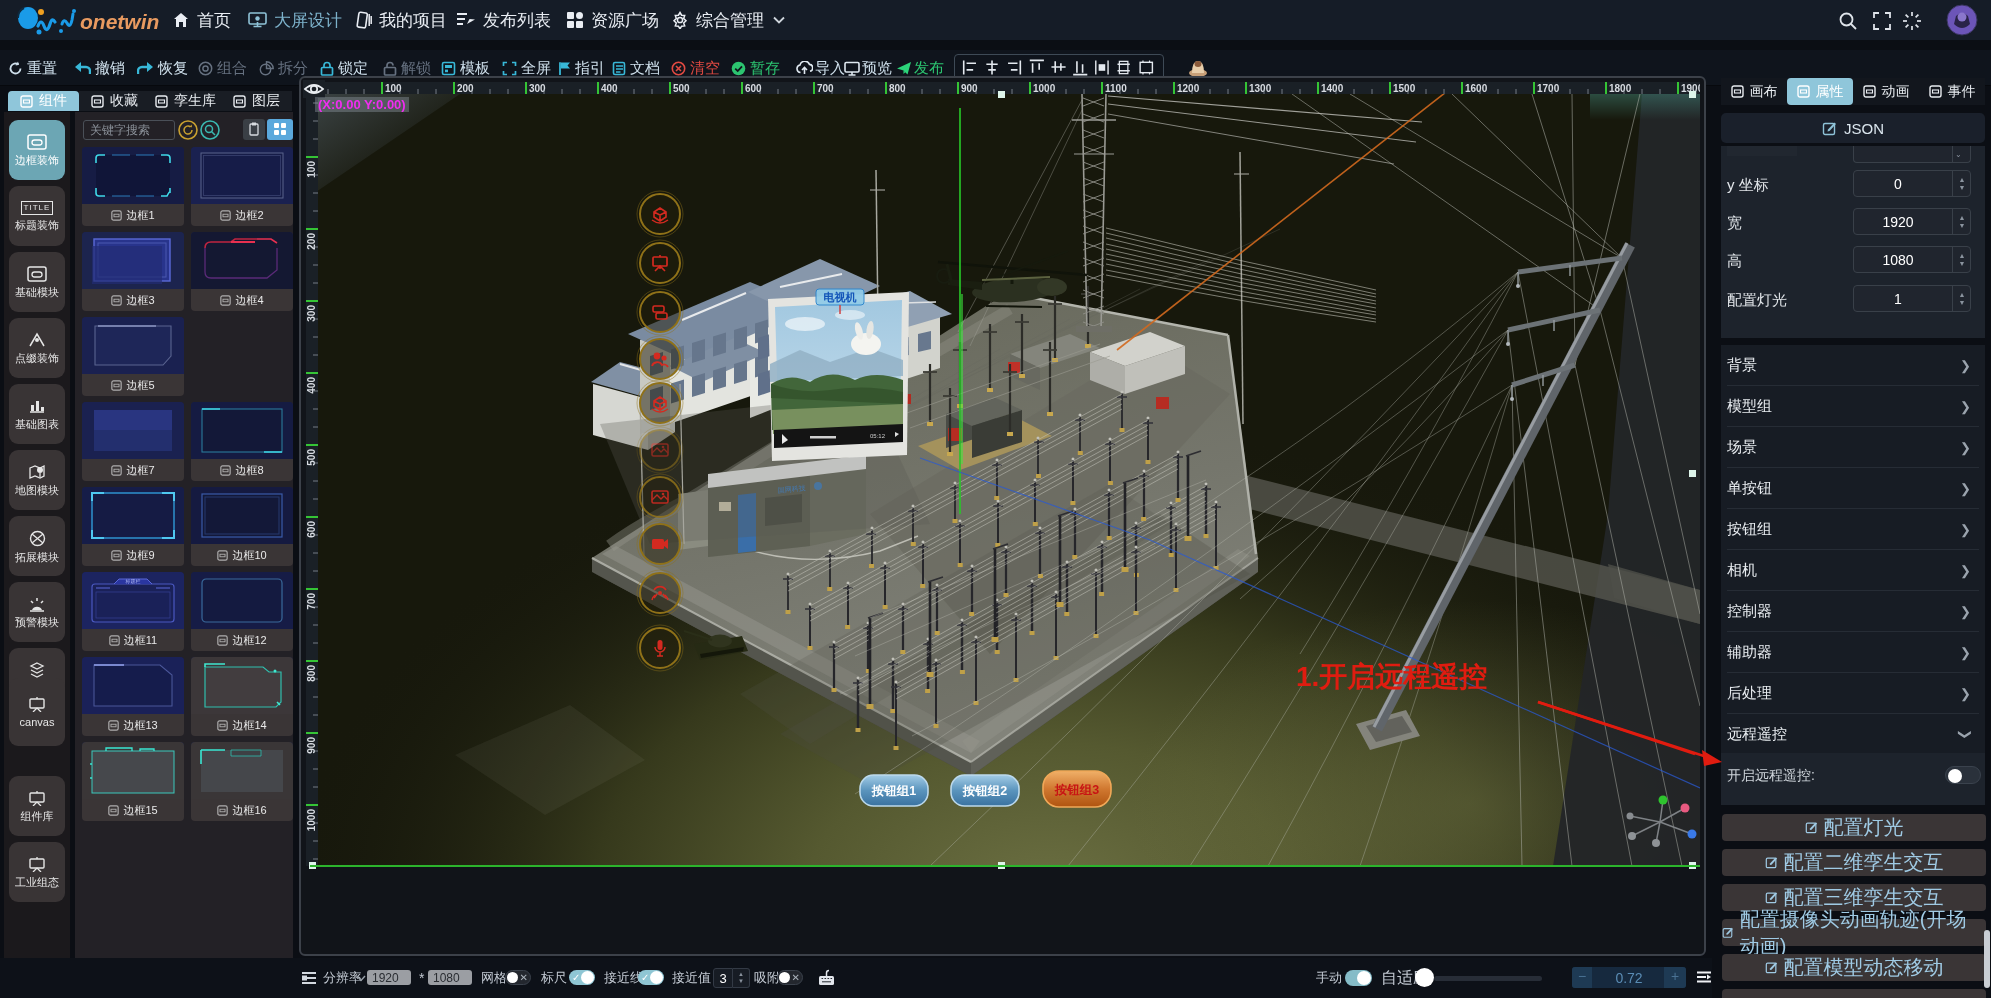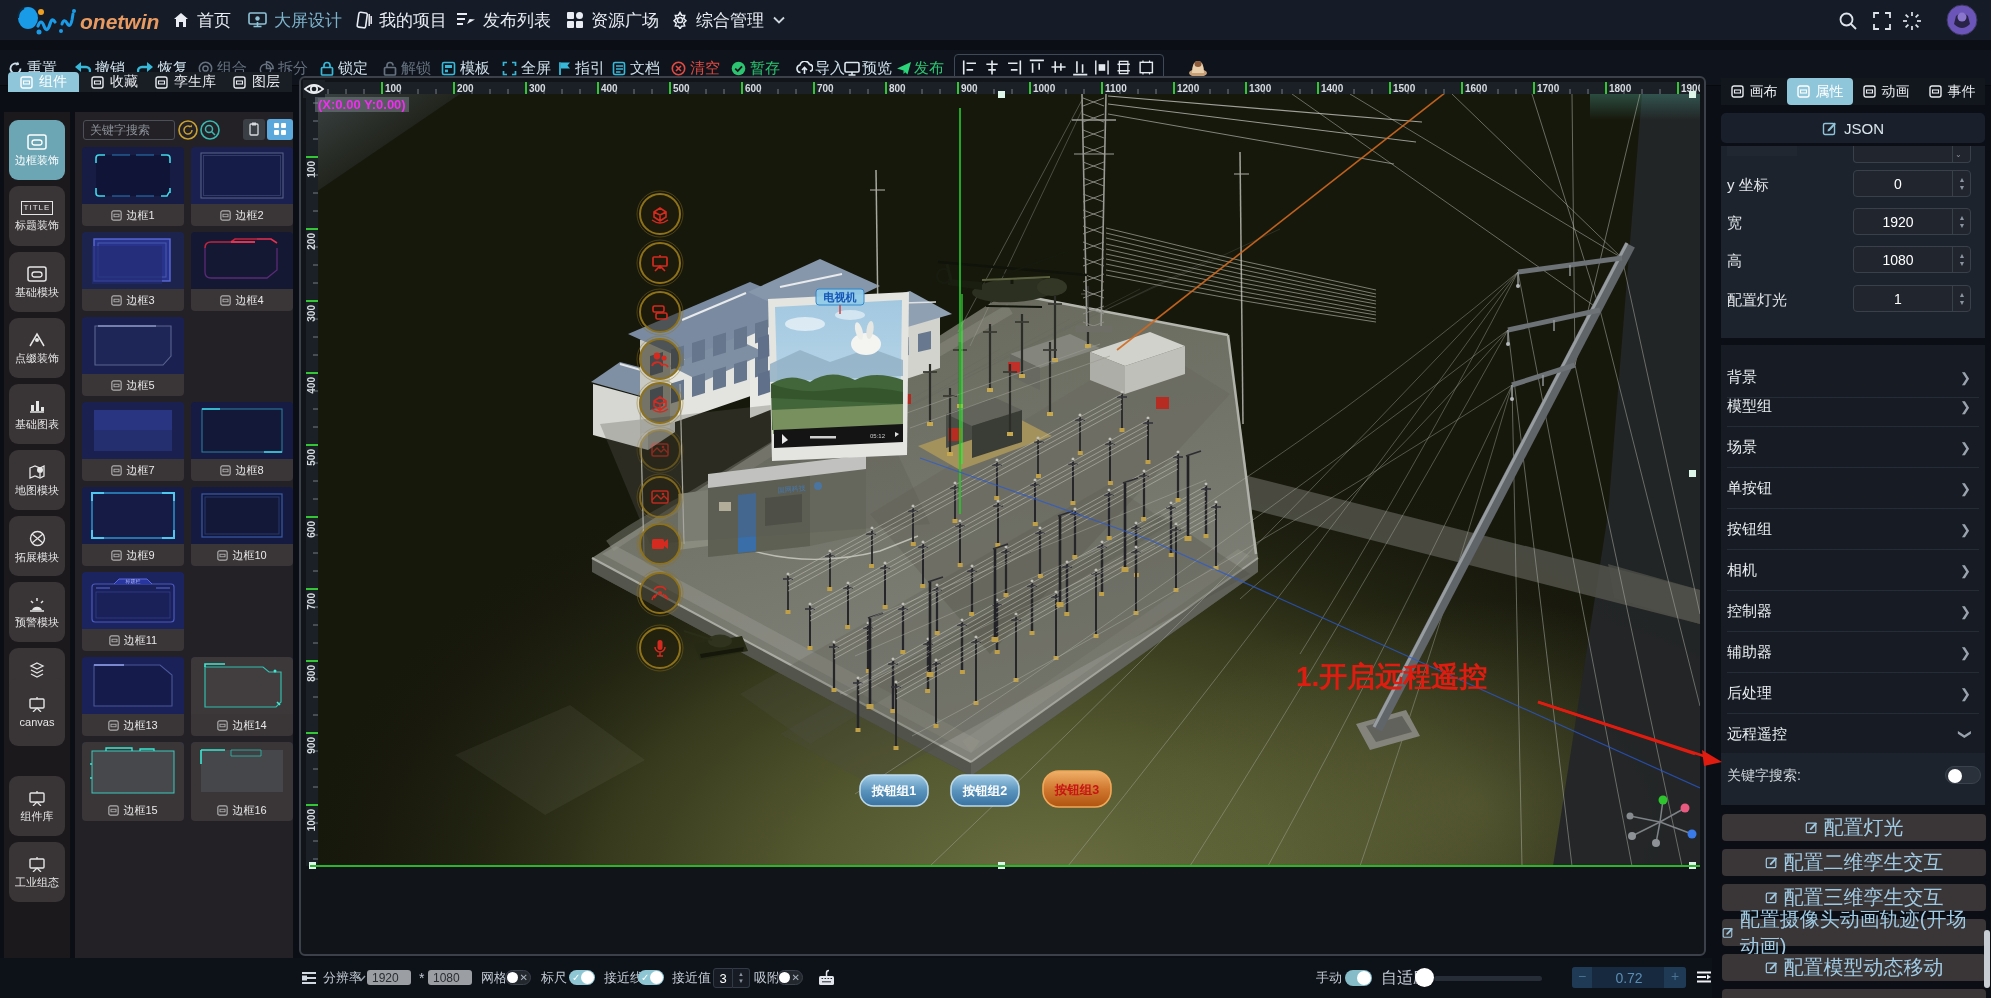--- a/index.html
+++ b/index.html
@@ -14,21 +14,21 @@
   color:#e9edf3; font-size:17px; }
 
 #toolbar { left:0; top:50px; width:1991px; height:36px; background:#0f141c; border-bottom:1px solid #07090d;}
 .titem { position:absolute; top:0; height:36px; display:flex; align-items:center; gap:4px;
   color:#cfe0ec; font-size:15px; }
 .titem.dis { color:#667180; }
 .titem.red { color:#e04a42; }
 .titem.grn { color:#2cc470; }
 
 
-#ltabs { left:8px; top:72px; width:284px; height:20px; display:flex;text-align:center; }
+#ltabs { left:8px; top:91px; width:284px; height:20px; display:flex;text-align:center; }
 .ltab { flex:1; display:flex; align-items:center; justify-content:center; gap:6px;
   color:#e8ecf0; font-size:14px; background:#191d24; }
 .ltab.act { background:#8fc6da; color:#fff; border-radius:4px 4px 0 0; }
 #lcats { left:4px; top:112px; width:66px; height:881px; background:#1b191c; }
 .cat { position:absolute; left:5px; width:56px; height:60px; background:#393435; border-radius:9px;
   color:#e6e6e6; font-size:11px; display:flex; flex-direction:column; align-items:center; justify-content:center; gap:4px; text-align:center; line-height:12px;}
 .cat.act { background:#6ca6b4; color:#fff; }
 #lpanel { left:75px; top:112px; width:218px; height:881px; background:#232126; }
 .card { position:absolute; width:102px; height:79px; border-radius:4px; overflow:hidden; }
 .cprev { width:102px; height:57px; background:#192050; position:relative; }
@@ -489,20 +489,30 @@
             <rect x="10" y="12" width="82" height="38" rx="3" fill="#1a2158" stroke="#4a58c0" stroke-width="1.2"></rect>
             <path d="M32 12 l5 -5 h28 l5 5" fill="#2a36a0" stroke="#5a68d8" stroke-width="1"></path>
             <text x="51" y="11" font-size="5" fill="#aab4f0" text-anchor="middle">标题栏</text>
             <path d="M14 16 h14 M74 16 h14" stroke="#5a68d8" stroke-width="1.2"></path>
             <rect x="14" y="20" width="74" height="26" fill="none" stroke="#323e90" stroke-width="0.8"></rect>
           </svg></div>
         <div class="clabel"><svg width="11" height="11" viewBox="0 0 13 13" style="opacity:.8">
             <rect x="1" y="1" width="11" height="11" rx="2" fill="none" stroke="#ccc" stroke-width="1.4"></rect>
             <rect x="3.5" y="5" width="6" height="3" fill="none" stroke="#ccc" stroke-width="1.1"></rect>
           </svg>边框11</div>
+      </div>
+    <div class="card" style="left:116px;top:460px">
+        <div class="cprev"><svg width="102" height="57" viewBox="0 0 102 57">
+            <rect width="102" height="57" fill="#161c46"></rect>
+            <rect x="11" y="7" width="80" height="43" rx="4" fill="#141a40" stroke="#3a6a9c" stroke-width="1.2"></rect>
+          </svg></div>
+        <div class="clabel"><svg width="11" height="11" viewBox="0 0 13 13" style="opacity:.8">
+            <rect x="1" y="1" width="11" height="11" rx="2" fill="none" stroke="#ccc" stroke-width="1.4"></rect>
+            <rect x="3.5" y="5" width="6" height="3" fill="none" stroke="#ccc" stroke-width="1.1"></rect>
+          </svg>边框12</div>
       </div>
     <div class="card" style="left:7px;top:545px">
         <div class="cprev"><svg width="102" height="57" viewBox="0 0 102 57">
             <rect width="102" height="57" fill="#1a2158"></rect>
             <path d="M12 8 h66 l12 10 v31 H12 Z" fill="#151c4c" stroke="#4a5698" stroke-width="1.1"></path>
             <path d="M12 8 h30" stroke="#7a88d0" stroke-width="1.8"></path>
           </svg></div>
         <div class="clabel"><svg width="11" height="11" viewBox="0 0 13 13" style="opacity:.8">
             <rect x="1" y="1" width="11" height="11" rx="2" fill="none" stroke="#ccc" stroke-width="1.4"></rect>
             <rect x="3.5" y="5" width="6" height="3" fill="none" stroke="#ccc" stroke-width="1.1"></rect>
@@ -1415,33 +1425,33 @@
     </div>
   <div class="prow" style="top:291px">配置灯光</div>
   <div class="pinput" style="top:285px">
       <span style="margin-right:28px">1</span>
     </div>
   <div class="spin" style="top:285px">
       <span>▲</span>
       <span>▼</span>
     </div>
   <div class="abs" id="seclist">
-    <div class="sec" style="top:12px">背景<span class="chev">❯</span></div>
+    <div class="sec" style="top:0px">背景<span class="chev">❯</span></div>
     <div class="sec" style="top:41px">模型组<span class="chev">❯</span></div>
     <div class="sec" style="top:82px">场景<span class="chev">❯</span></div>
     <div class="sec" style="top:123px">单按钮<span class="chev">❯</span></div>
     <div class="sec" style="top:164px">按钮组<span class="chev">❯</span></div>
     <div class="sec" style="top:205px">相机<span class="chev">❯</span></div>
     <div class="sec" style="top:246px">控制器<span class="chev">❯</span></div>
     <div class="sec" style="top:287px">辅助器<span class="chev">❯</span></div>
     <div class="sec" style="top:328px">后处理<span class="chev">❯</span></div>
     <div class="sec" style="top:369px;border-bottom:none">远程遥控<span class="chev" style="transform:rotate(90deg)">❯</span></div>
   </div>
   <div class="abs" id="togglerow">
-    <div class="abs" style="left:6px;top:14px;color:#ced4da;font-size:14px">关键字搜索:</div>
+    <div class="abs" style="left:6px;top:14px;color:#ced4da;font-size:14px">开启远程遥控:</div>
     <div class="abs toggle toff" style="left:224px;top:13px">
         <div class="knob"></div>
       </div>
   </div>
   <div id="cfgbtns">
     <div class="cbtn" style="top:814px"><svg width="13" height="13" viewBox="0 0 15 15">
           <rect x="1.5" y="2.5" width="11" height="11" rx="1.5" fill="none" stroke="#9fcae4" stroke-width="1.4"></rect>
           <path d="M6 8.5 L12.5 1.5 L14 3 L7.5 10 L5.5 10.5 Z" fill="#9fcae4"></path>
         </svg>配置灯光</div>
     <div class="cbtn" style="top:849px"><svg width="13" height="13" viewBox="0 0 15 15">

